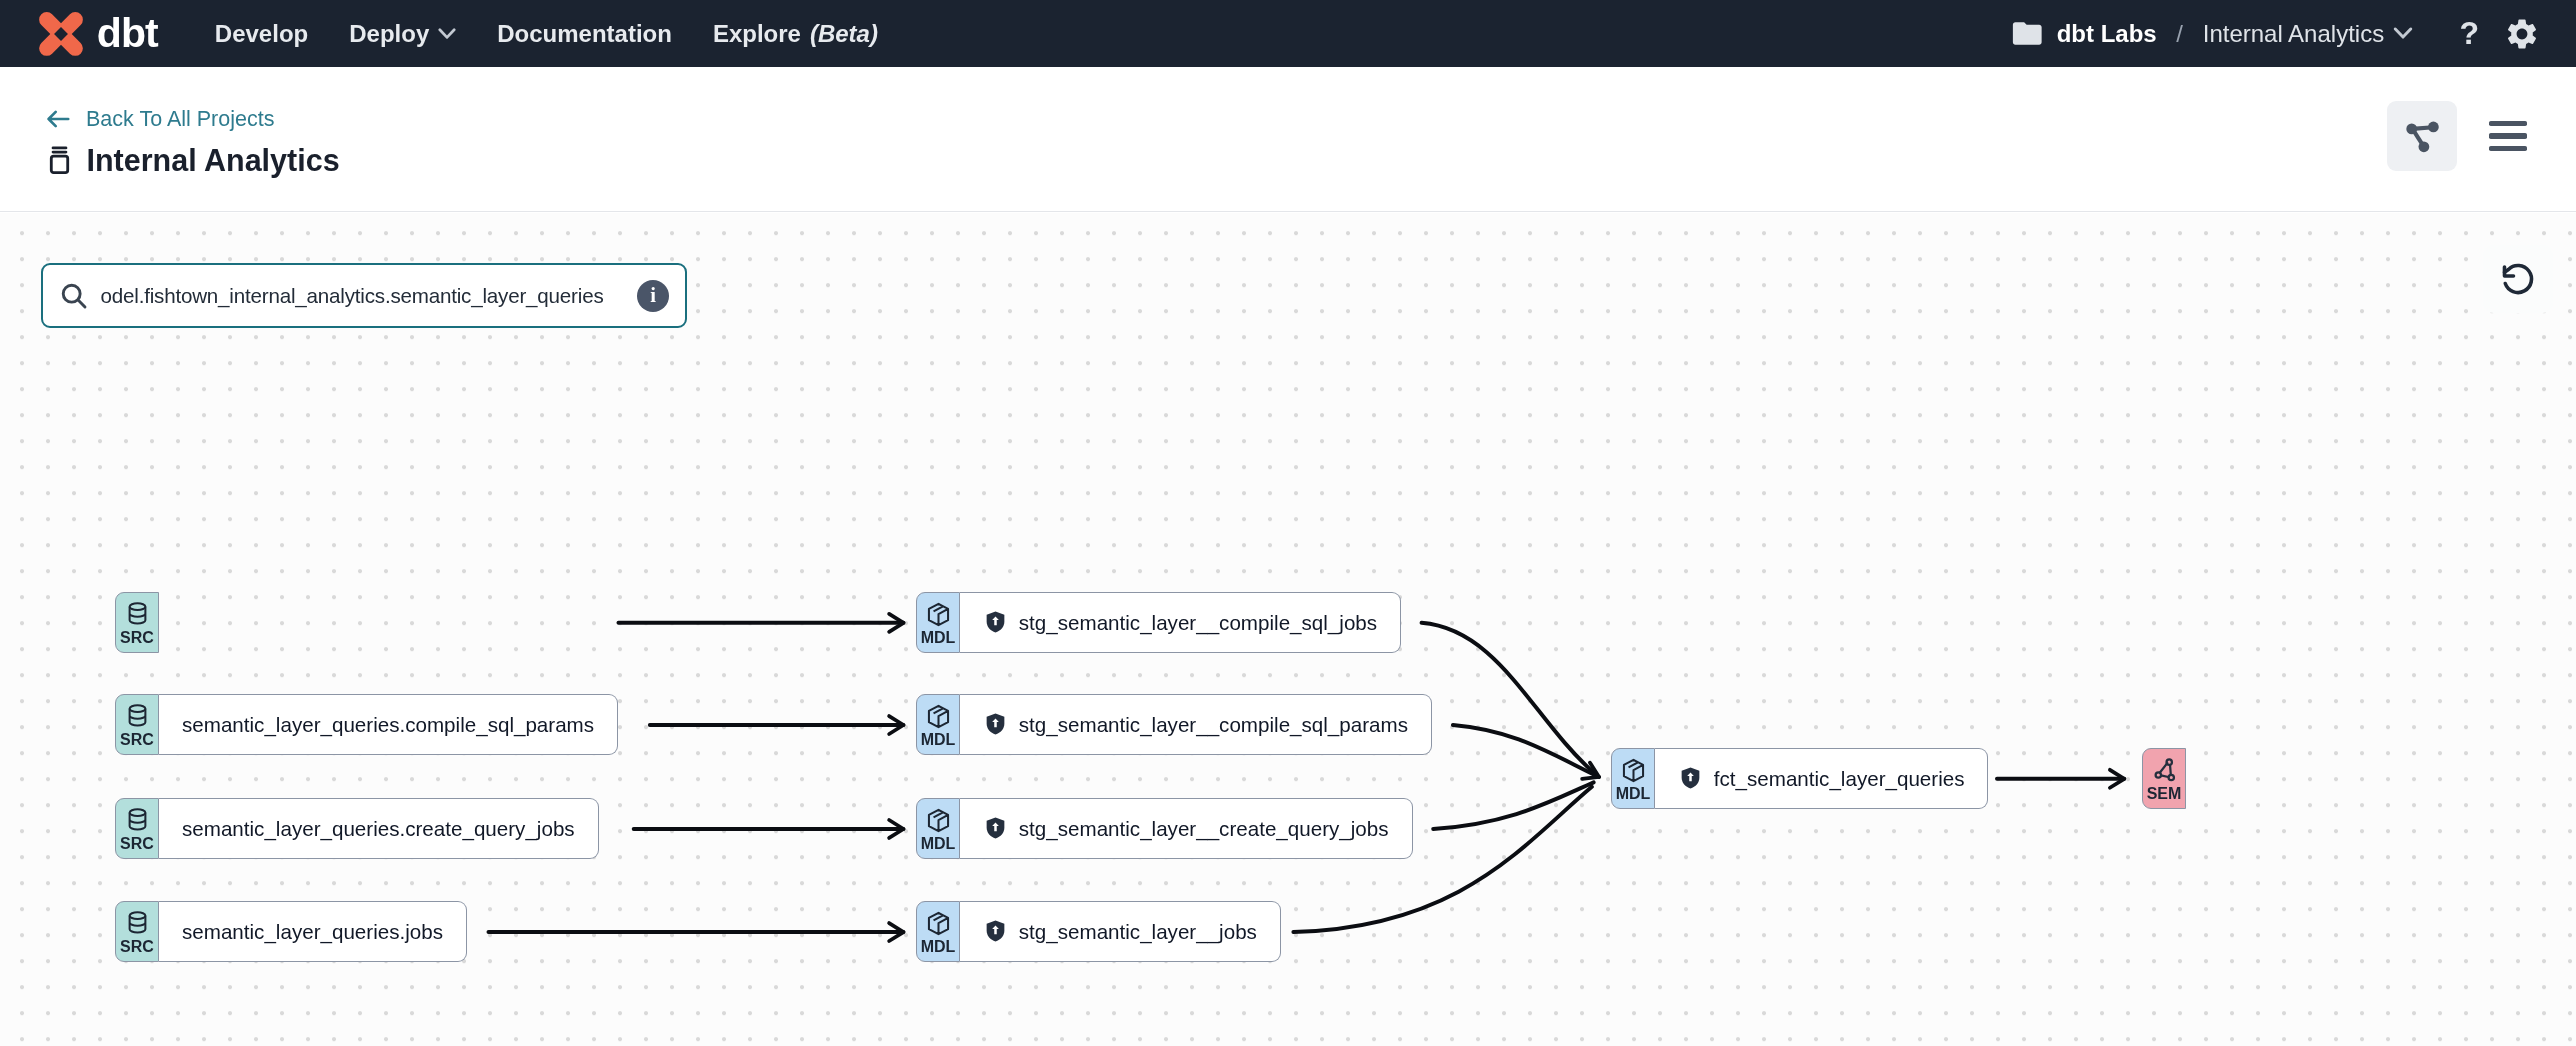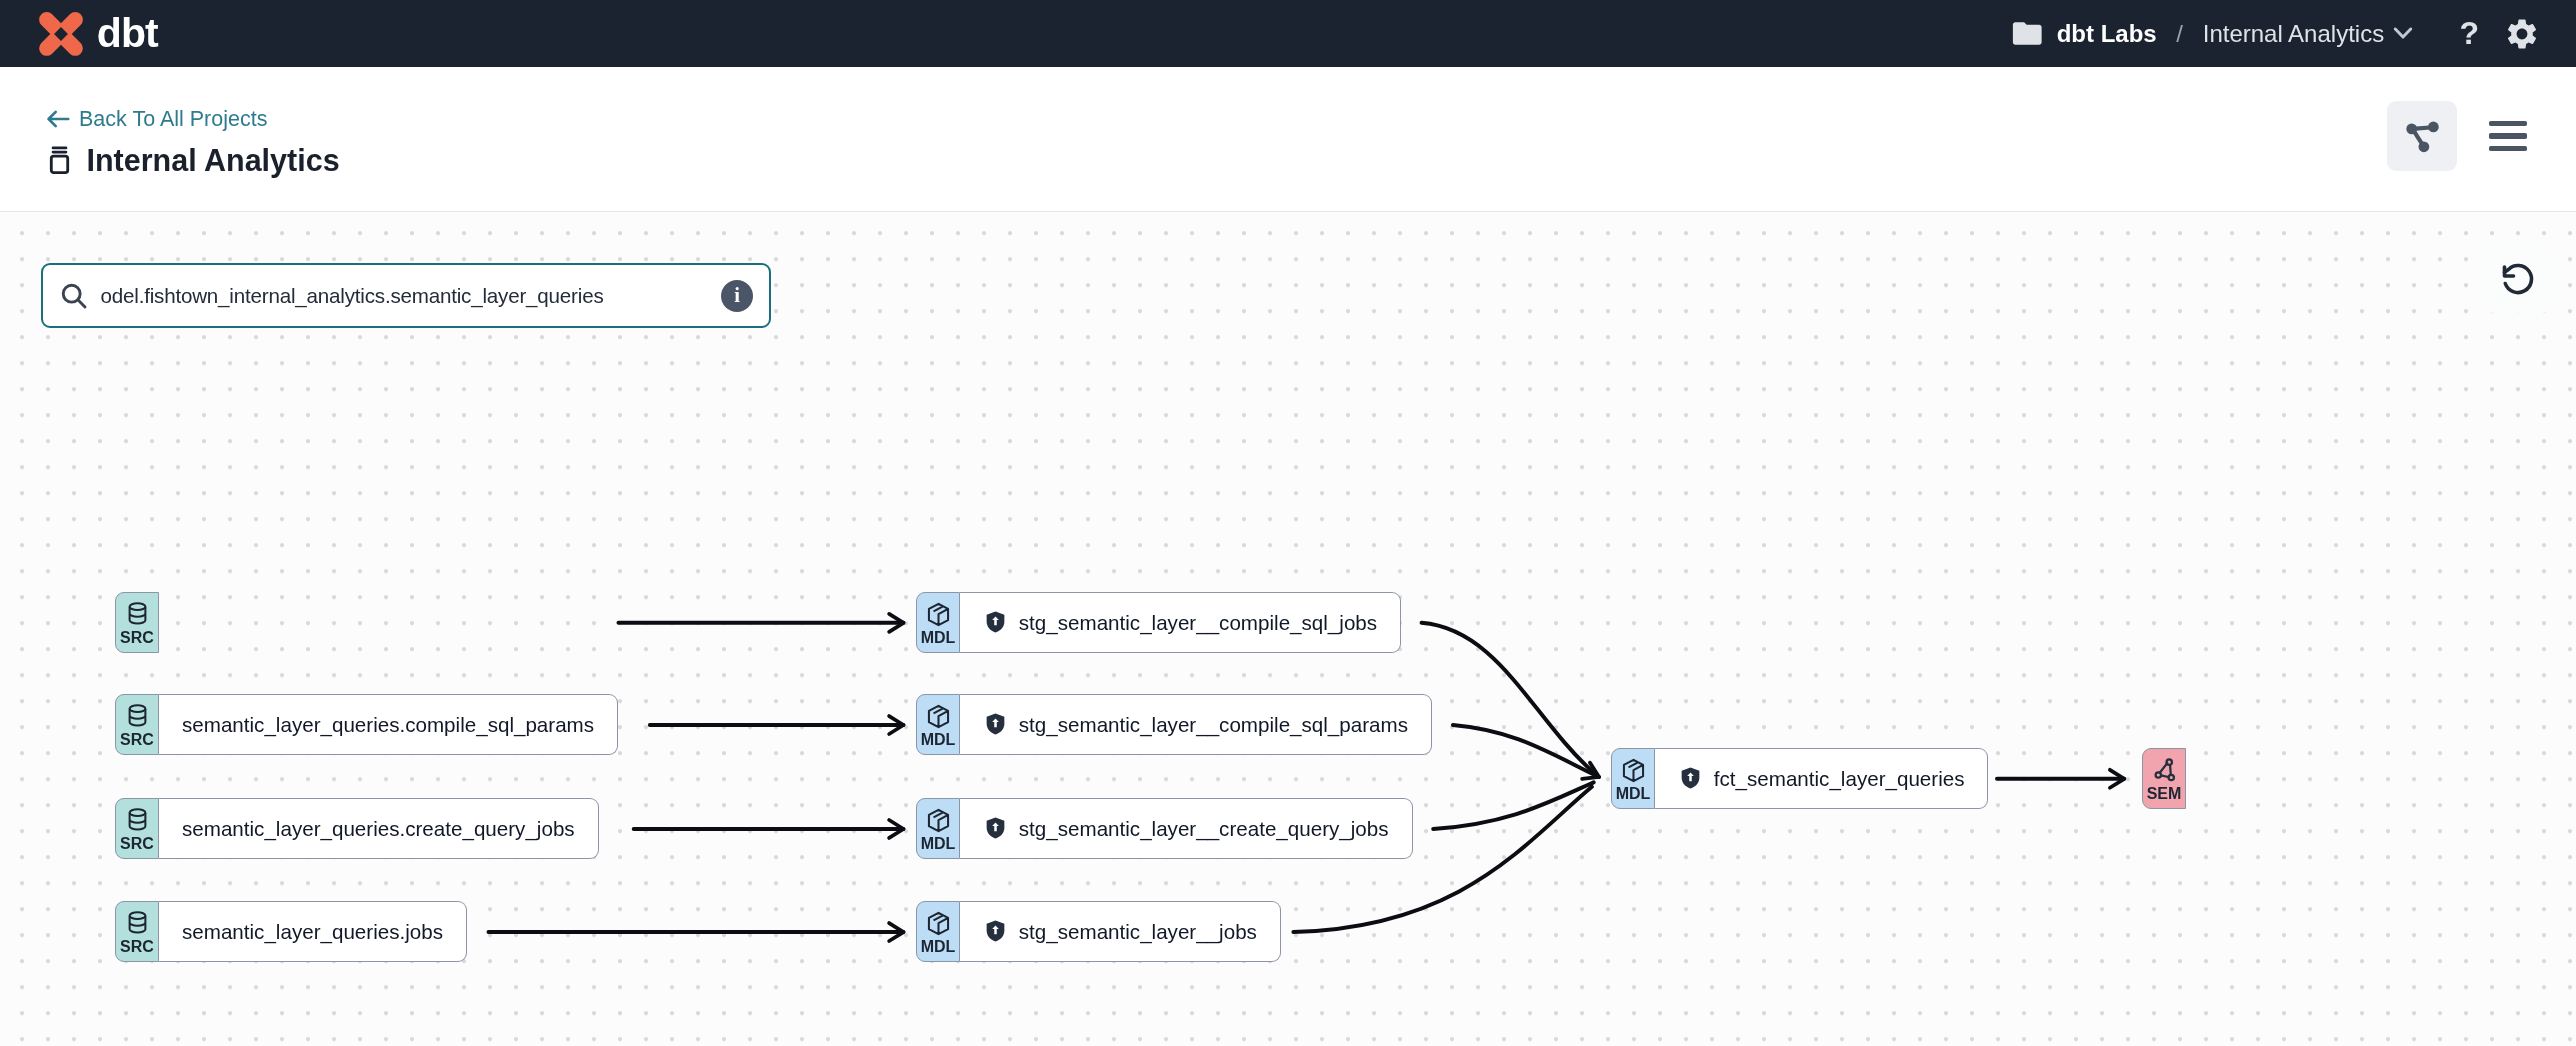--- a/index.html
+++ b/index.html
@@ -19,40 +19,40 @@
   .nav-right { margin-left:auto; display:flex; align-items:center; gap:14.3px; }
   .crumb-account { color:#fff; font-size:24px; font-weight:700; }
   .crumb-sep { color:#98a1ae; font-size:24px; margin:0 5.4px; }
   .crumb-project { color:#dfe3e8; font-size:24px; display:flex; align-items:center; gap:9px; }
   .nav-icons { display:flex; align-items:center; gap:25px; margin-left:32px; }
   .help-glyph { color:#dfe3e8; font-size:32px; font-weight:700; cursor:pointer; }
 
   
   .pagebar { position:absolute; top:85px; left:0; width:100%; height:127px;
              background:#fff; border-bottom:0.9px solid #e4e6ea; padding:21.5px 45px 0 45px; }
-  .back-link { display:inline-flex; align-items:center; gap:9px; color:#2e7b8e;
+  .back-link { display:inline-flex; align-items:center; gap:16px; color:#2e7b8e;
                font-size:21.5px; text-decoration:none; cursor:pointer; }
   .title-row { display:flex; align-items:center; gap:12.5px; margin-top:10.8px; }
   .page-title { font-size:30.5px; font-weight:600; color:#1a202c; }
   .pagebar-actions { position:absolute; top:16px; right:47px; display:flex; align-items:center; gap:29px; }
   .btn-lineage { width:70px; height:70px; border:none; border-radius:9px; background:#eef0f3;
                  display:flex; align-items:center; justify-content:center; cursor:pointer; }
   .btn-list { width:43px; height:70px; border:none; background:transparent; display:flex;
               flex-direction:column; align-items:center; justify-content:center; gap:7.2px; cursor:pointer; }
   .btn-list span { display:block; width:38px; height:5.4px; background:#4a5462; border-radius:1.8px; }
 
   
   .canvas { position:absolute; top:213px; left:0; width:2576px; height:834px;
             background-color:#fcfcfc;
             background-image:radial-gradient(circle, #d9d9d9 1.8px, transparent 2.3px);
             background-size:26px 26px; background-position:9px 7.2px; }
   .edges { position:absolute; top:0; left:0; pointer-events:none; }
 
   
-  .search-box { position:absolute; left:41px; top:50px; width:730px; height:65px;
+  .search-box { position:absolute; left:41px; top:50px; width:646px; height:65px;
                 background:#fff; border:2.7px solid #1a6f7e; border-radius:9px;
                 display:flex; align-items:center; padding:0 16px; gap:12.5px; }
   .search-text { font-size:20.6px; color:#232c38; white-space:nowrap; overflow:hidden;
                  flex:1; letter-spacing:-0.2px;
                  text-decoration:underline dotted #e0604f; text-decoration-thickness:2.7px;
                  text-underline-offset:7.2px; }
   .info-dot { min-width:32px; width:32px; height:32px; border-radius:50%; background:#4a5568;
               color:#fff; display:flex; align-items:center; justify-content:center;
               font-family:"Liberation Serif", serif; font-weight:700; font-size:20.6px; cursor:pointer; }
 
@@ -82,20 +82,38 @@
 
   <header class="topnav">
     <div class="logo">
       <svg width="50" height="50" viewBox="0 0 56 56">
         <line x1="12" y1="12" x2="44" y2="44" stroke="#f0684a" stroke-width="17" stroke-linecap="round"></line>
         <line x1="44" y1="12" x2="12" y2="44" stroke="#f0684a" stroke-width="17" stroke-linecap="round"></line>
         <rect x="22.5" y="22.5" width="11" height="11" transform="rotate(45 28 28)" fill="#1b2330"></rect>
       </svg>
       <span class="logo-text">dbt</span>
     </div>
+    <nav class="nav-links">
+      <a class="nav-link">
+          <span>Develop</span>
+        </a>
+      <a class="nav-link">
+        <span>Deploy</span>
+        <svg width="18" height="11.7" viewBox="0 0 20 13">
+          <path d="M2 2 L10 10.5 L18 2" fill="none" stroke="#c3c9d2" stroke-width="3" stroke-linecap="round" stroke-linejoin="round"></path>
+        </svg>
+      </a>
+      <a class="nav-link">
+          <span>Documentation</span>
+        </a>
+      <a class="nav-link">
+        <span>Explore</span>
+        <span class="beta">(Beta)</span>
+      </a>
+    </nav>
     <div class="nav-right">
       <svg width="30.5" height="25" viewBox="0 0 24 20">
         <path fill="#dfe3e8" d="M9.5 1H2.5C1.4 1 .5 1.9.5 3v14c0 1.1.9 2 2 2h19c1.1 0 2-.9 2-2V5c0-1.1-.9-2-2-2h-10l-2-2z"></path>
       </svg>
       <span class="crumb-account">dbt Labs</span>
       <span class="crumb-sep">/</span>
       <span class="crumb-project">
         <span>Internal Analytics</span>
         <svg width="20" height="12.5" viewBox="0 0 20 13">
           <path d="M2 2 L10 10.5 L18 2" fill="none" stroke="#c3c9d2" stroke-width="3" stroke-linecap="round" stroke-linejoin="round"></path>

